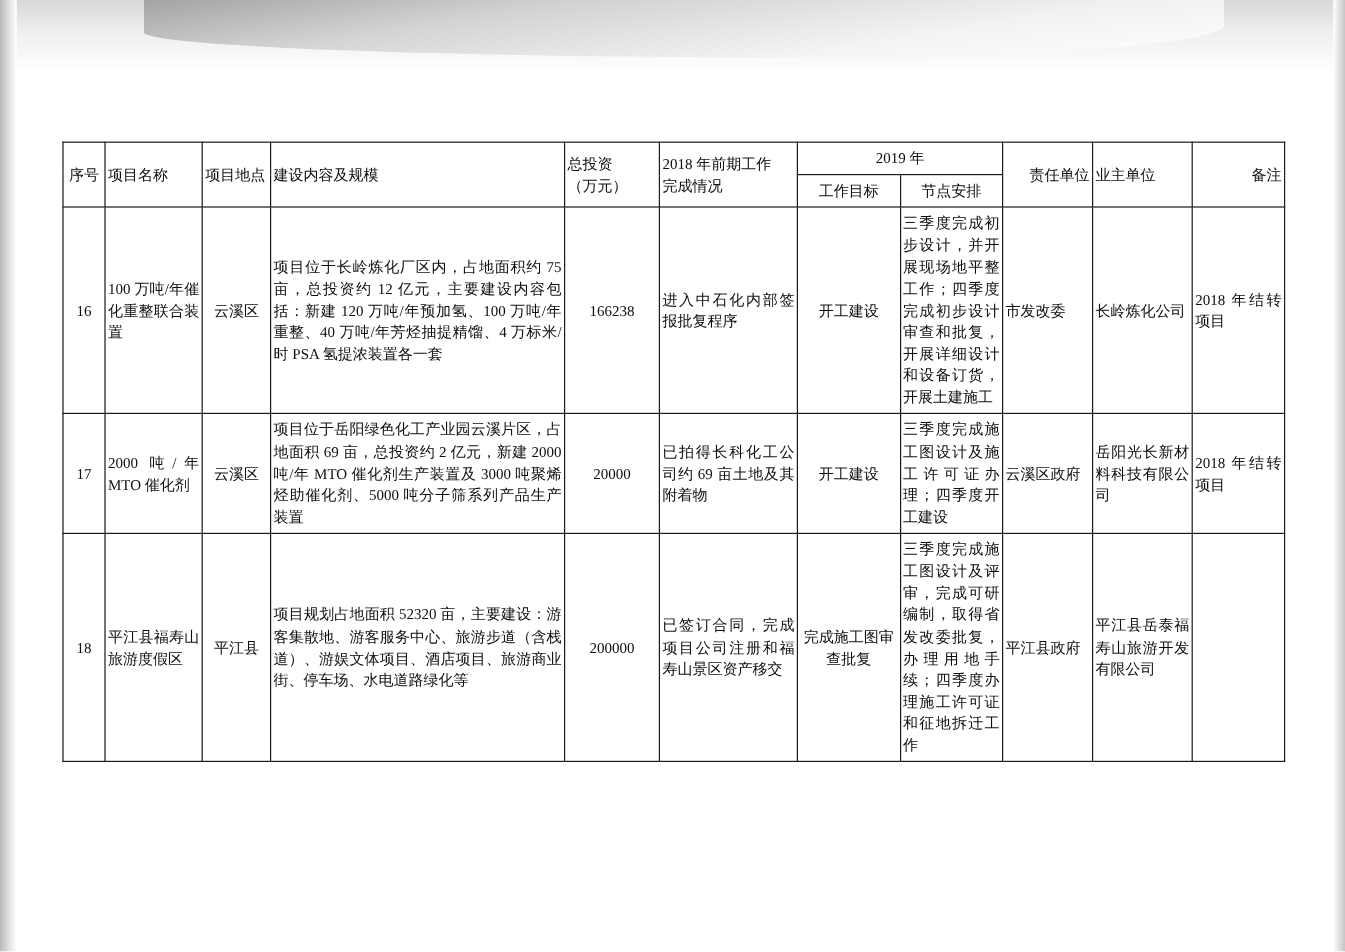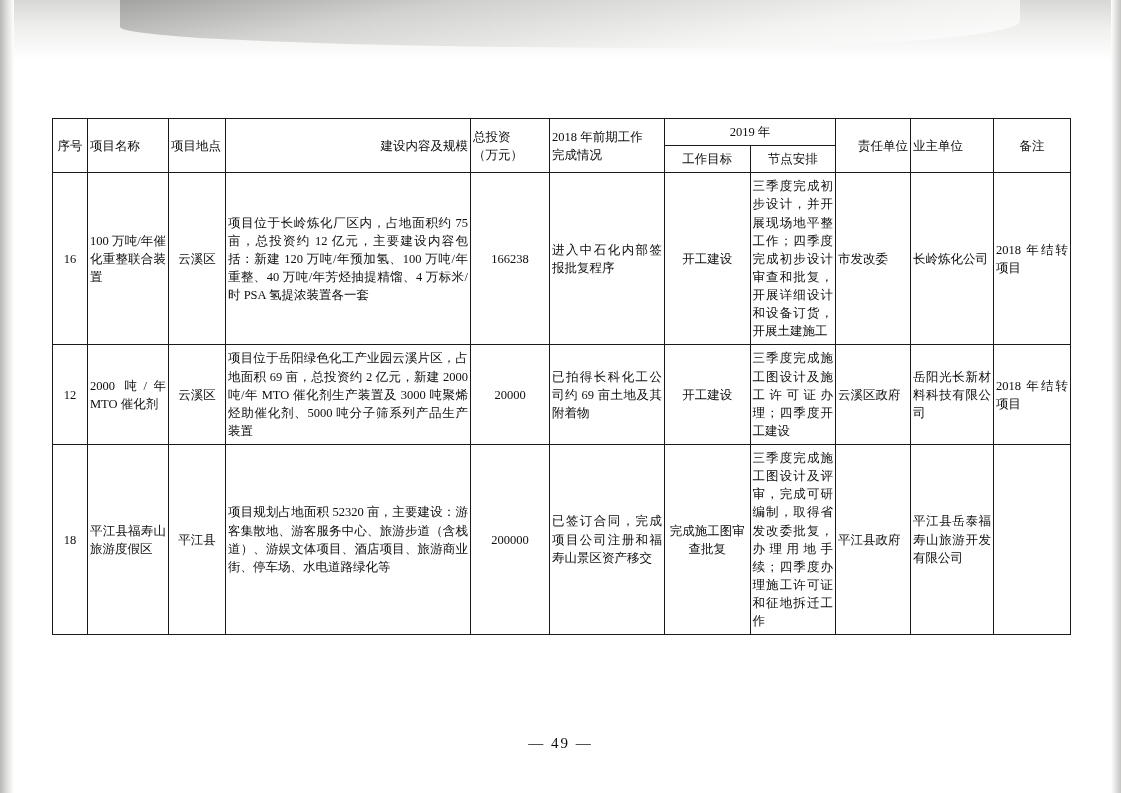--- a/index.html
+++ b/index.html
@@ -73,28 +73,28 @@
     line-height: 1.45;
   }
   thead th {
     text-align: center;
     font-size: 13px;
     padding: 5px 3px;
   }
   .c-seq      { width: 30px;  text-align: center; margin-top: 24px; }
   .c-name     { width: 76px;  text-align: left; margin-top: 32px; }
   .c-place    { width: 52px;  text-align: left; }
-  .c-content  { width: 240px; text-align: right; }
+  .c-content  { width: 240px; text-align: left; }
   .c-invest   { width: 74px;  text-align: left; }
   .c-2018     { width: 110px; text-align: left; }
   .c-goal     { width: 72px;  text-align: center; }
   .c-arrange  { width: 160px; text-align: center; }
   .c-resp     { width: 70px;  text-align: right; }
   .c-owner    { width: 78px;  text-align: left; margin-top: 21px; }
-  .c-remark   { width: 72px;  text-align: center; }
+  .c-remark   { width: 72px;  text-align: right; }
 
   td.cell-text { text-align: justify; text-justify: inter-ideograph; }
   .center { text-align: center; }
 
   .page-number {
     position: absolute;
     left: 0;
     top: 735px;
     width: 1121px;
     text-align: center;
@@ -144,21 +144,21 @@
         <td class="c-content cell-text">项目位于长岭炼化厂区内，占地面积约 75 亩，总投资约 12 亿元，主要建设内容包括：新建 120 万吨/年预加氢、100 万吨/年重整、40 万吨/年芳烃抽提精馏、4 万标米/时 PSA 氢提浓装置各一套</td>
         <td class="c-invest center">166238</td>
         <td class="c-2018 cell-text">进入中石化内部签报批复程序</td>
         <td class="c-goal center">开工建设</td>
         <td class="c-arrange cell-text">三季度完成初步设计，并开展现场地平整工作；四季度完成初步设计审查和批复，开展详细设计和设备订货，开展土建施工</td>
         <td class="c-resp cell-text">市发改委</td>
         <td class="c-owner cell-text">长岭炼化公司</td>
         <td class="c-remark cell-text">2018 年结转项目</td>
       </tr>
       <tr>
-        <td class="c-seq center">12</td>
+        <td class="c-seq center">17</td>
         <td class="c-name cell-text">2000 吨/年 MTO 催化剂</td>
         <td class="c-place center">云溪区</td>
         <td class="c-content cell-text">项目位于岳阳绿色化工产业园云溪片区，占地面积 69 亩，总投资约 2 亿元，新建 2000 吨/年 MTO 催化剂生产装置及 3000 吨聚烯烃助催化剂、5000 吨分子筛系列产品生产装置</td>
         <td class="c-invest center">20000</td>
         <td class="c-2018 cell-text">已拍得长科化工公司约 69 亩土地及其附着物</td>
         <td class="c-goal center">开工建设</td>
         <td class="c-arrange cell-text">三季度完成施工图设计及施工许可证办理；四季度开工建设</td>
         <td class="c-resp cell-text">云溪区政府</td>
         <td class="c-owner cell-text">岳阳光长新材料科技有限公司</td>
         <td class="c-remark cell-text">2018 年结转项目</td>
@@ -173,14 +173,13 @@
         <td class="c-goal center">完成施工图审查批复</td>
         <td class="c-arrange cell-text">三季度完成施工图设计及评审，完成可研编制，取得省发改委批复，办理用地手续；四季度办理施工许可证和征地拆迁工作</td>
         <td class="c-resp cell-text">平江县政府</td>
         <td class="c-owner cell-text">平江县岳泰福寿山旅游开发有限公司</td>
         <td class="c-remark cell-text"></td>
       </tr>
 
     </tbody>
   </table>
 
-  <div class="page-number">— 49 —</div>
 </div>
 
 </body></html>

